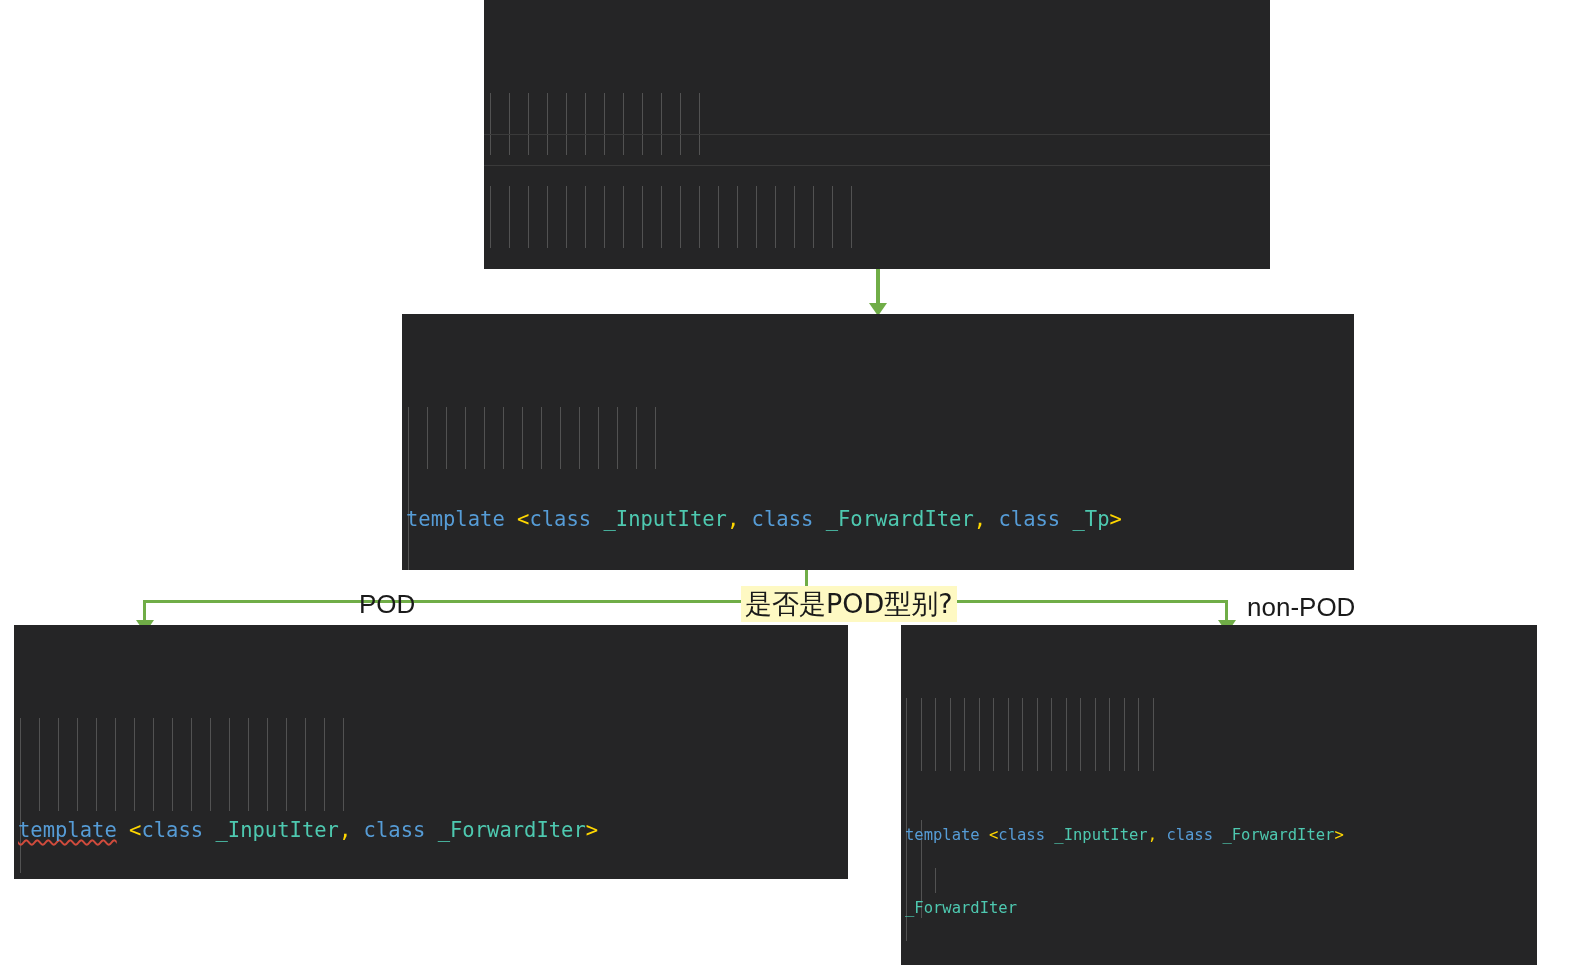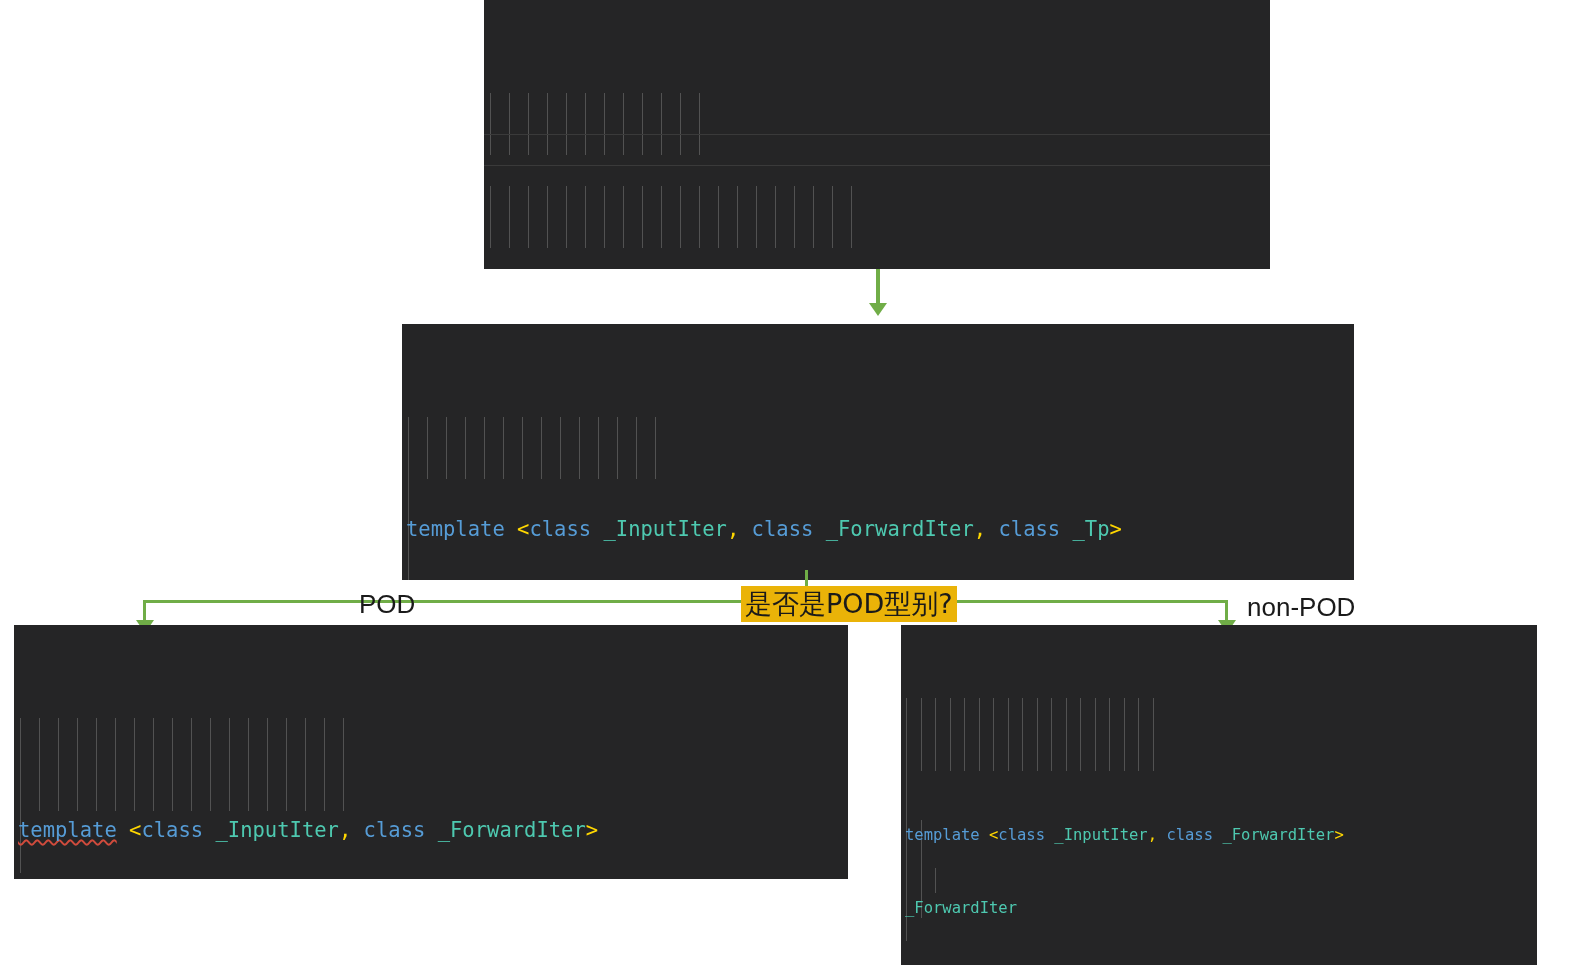--- a/index.html
+++ b/index.html
@@ -46,21 +46,21 @@
   }
 
   
   .k  {color:#569cd6;}           
   .ty {color:#4ec9b0;}           
   .pa {color:#ffd700;}
 
   
   #block1{left:484px;top:0px;width:786px;height:269px;font-size:20.5px;line-height:31px;}
   
-  #block2{left:402px;top:324px;width:952px;height:256px;font-size:20.5px;line-height:31px;}
+  #block2{left:402px;top:314px;width:952px;height:256px;font-size:20.5px;line-height:31px;}
   
   #block3{left:14px;top:625px;width:834px;height:254px;font-size:20.5px;line-height:31px;}
   
   #block4{left:901px;top:625px;width:636px;height:340px;font-size:15.5px;line-height:24.4px;}
 
   
   .conn{position:absolute;background:#70ad47;}
   .arrowhead{
     position:absolute;width:0;height:0;
     border-left:9px solid transparent;
@@ -75,21 +75,21 @@
     font-family:Liberation Sans, sans-serif;
     font-size:26px;
     white-space:nowrap;
   }
   .lbl-cn{
     position:absolute;
     color:#1a1a1a;
     font-family:"DejaVu Sans", sans-serif;
     font-size:27px;
     white-space:nowrap;
-    background:#eab308;
+    background:#fef9c3;
     padding:0 4px;
   }
 </style>
 </head>
 <body>
 
 <div id="stage">
 
   <div class="code-block" id="block1">
     <div class="guides" style="left:6px;top:93px;height:62px;">

